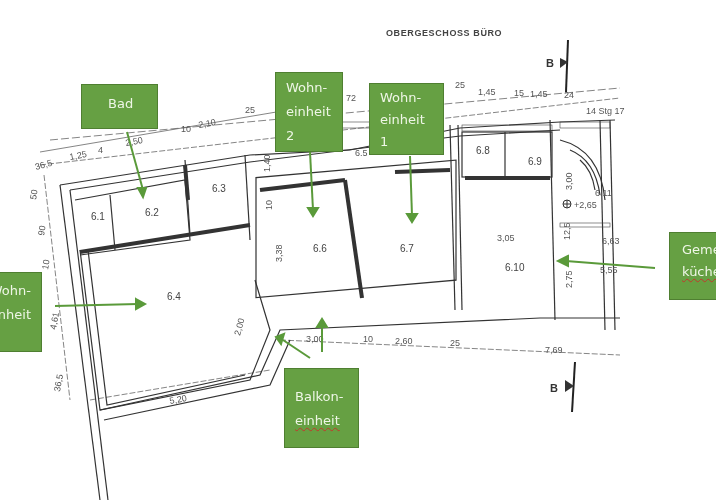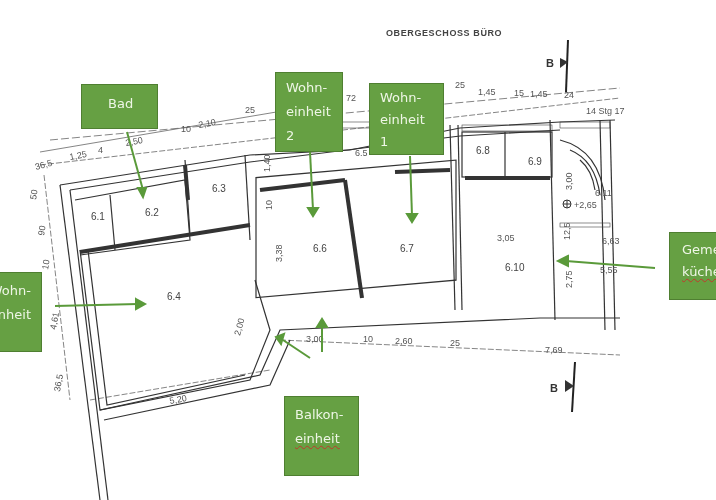--- a/index.html
+++ b/index.html
@@ -188,16 +188,16 @@
 <div class="label-box" style="left:-40px; top:272px; width:82px; height:80px; padding:6px 10px; line-height:24px; text-align:right;">
   <div>Wohn-</div>
   <div>einheit</div>
 </div>
 
 <div class="label-box" style="left:669px; top:232px; width:100px; height:68px; padding:6px 12px; line-height:22px; white-space:nowrap;">
   <div>Gemeinschafts-</div>
   <div class="squiggle">küche</div>
 </div>
 
-<div class="label-box" style="left:284px; top:368px; width:75px; height:80px; padding:6px 10px; line-height:24px;margin-top:28px;">
+<div class="label-box" style="left:284px; top:368px; width:75px; height:80px; padding:16px 10px; line-height:24px;">
   <div>Balkon-</div>
   <div class="squiggle">einheit</div>
 </div>
 
 </body></html>

